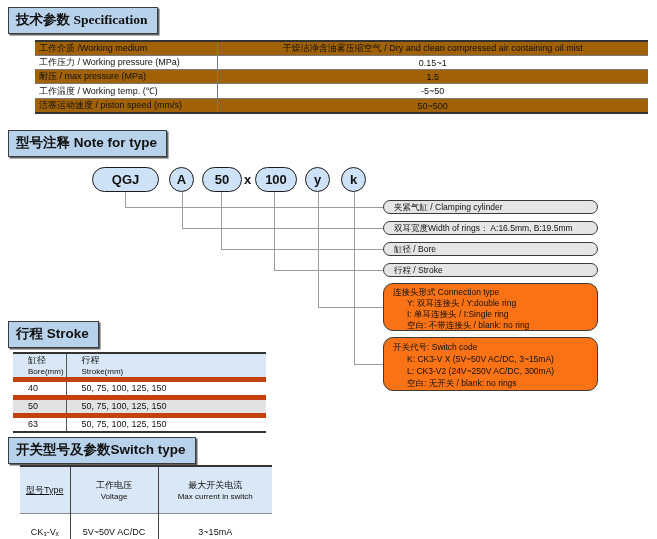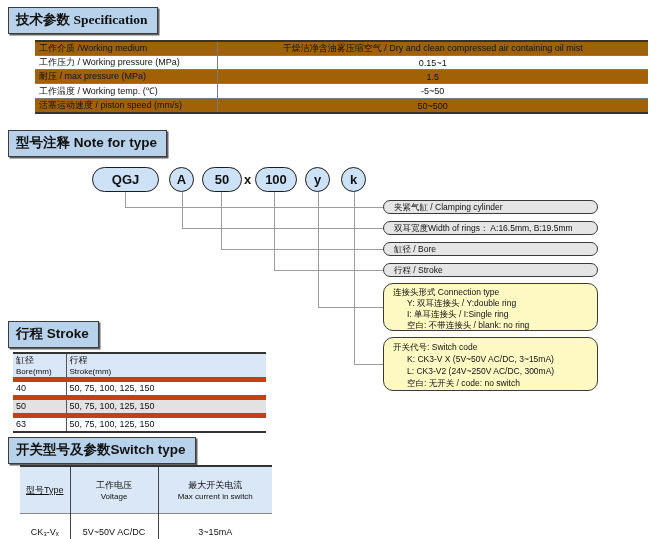--- a/index.html
+++ b/index.html
@@ -39,29 +39,29 @@
   
   .vline, .hline { position:absolute; background:#9c9c9c; }
   .vline { width:1px; }
   .hline { height:1px; }
 
   
   .rpill { position:absolute; left:383px; width:215px; height:14px;
     background:#e5e5e5; border:1px solid #3a3a3a; border-radius:8px;
     font-size:8.5px; line-height:12px; padding-left:10px; white-space:nowrap; }
   .rbox { position:absolute; left:383px; width:215px;
-    background:#fef9c3; border:1px solid #3a3a3a; border-radius:10px;
+    background:#f97316; border:1px solid #3a3a3a; border-radius:10px;
     font-size:8.5px; padding:3px 6px 3px 9px; }
   .rbox .ln { line-height:11px; white-space:nowrap; }
   .rbox .ind { padding-left:14px; }
 
   
   .stroke-table { position:absolute; left:13px; top:352px; width:253px;
     border-top:2px solid #333; border-bottom:2px solid #333; font-size:9px; }
-  .stroke-table td { padding:0 3px; text-align:left; vertical-align:top; }
+  .stroke-table td { padding:0 15px; text-align:left; vertical-align:top; }
   .stroke-table .hd { background:#d9e7f6; height:26px; border-bottom:1px solid #555; }
   .stroke-table .hd .l2 { font-size:8px; }
   .stroke-table td.c1 { width:53px; border-right:1px solid #555; }
   .stroke-table .dr td { height:14px; border-top:5px solid #c2410c; line-height:13px; }
   .stroke-table tr.gray { background:#e2e2e2; }
 
   
   .switch-table { position:absolute; left:20px; top:465px; width:252px;
     border-top:2px solid #333; border-bottom:2px solid #333; font-size:9px; }
   .switch-table td { text-align:center; vertical-align:middle; padding:12px 2px;margin-left:23px; }
@@ -136,21 +136,21 @@
   <div class="ln">连接头形式 Connection type</div>
   <div class="ln ind">Y: 双耳连接头 / Y:double ring</div>
   <div class="ln ind">I: 单耳连接头 / I:Single ring</div>
   <div class="ln ind">空白: 不带连接头 / blank: no ring</div>
 </div>
 
 <div class="rbox" style="top:337px; height:54px;">
   <div class="ln" style="line-height:12px;">开关代号: Switch code</div>
   <div class="ln ind" style="line-height:12px;">K: CK3-V X (5V~50V AC/DC, 3~15mA)</div>
   <div class="ln ind" style="line-height:12px;">L: CK3-V2 (24V~250V AC/DC, 300mA)</div>
-  <div class="ln ind" style="line-height:12px;">空白: 无开关 / code: no switch</div>
+  <div class="ln ind" style="line-height:12px;">空白: 无开关 / blank: no rings</div>
 </div>
 
 <div class="sec-header" style="left:8px; top:321px;">行程 Stroke</div>
 
 <table class="stroke-table">
   <tbody>
       <tr class="hd">
     <td class="c1">
       <div>缸径</div>
       <div class="l2">Bore(mm)</div>

